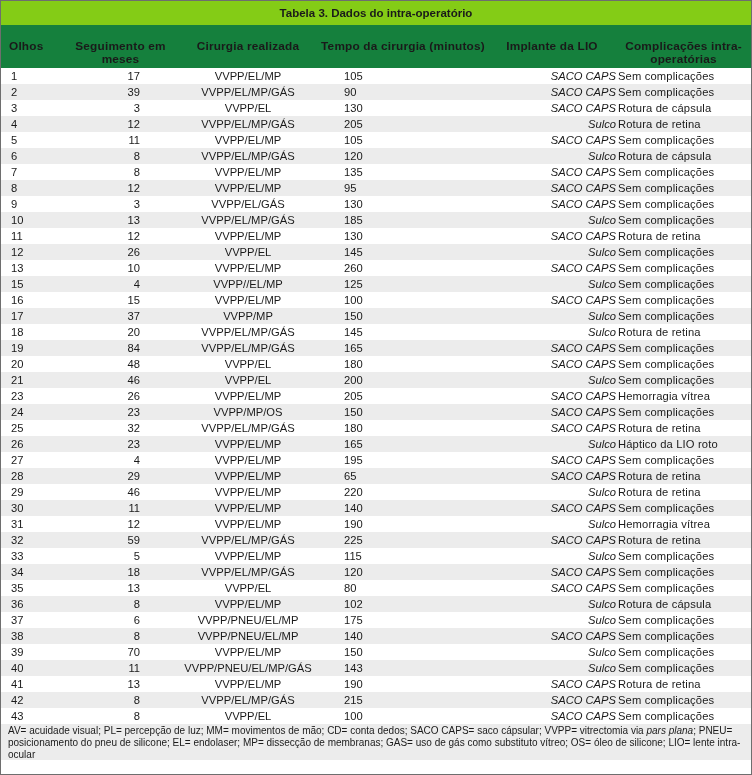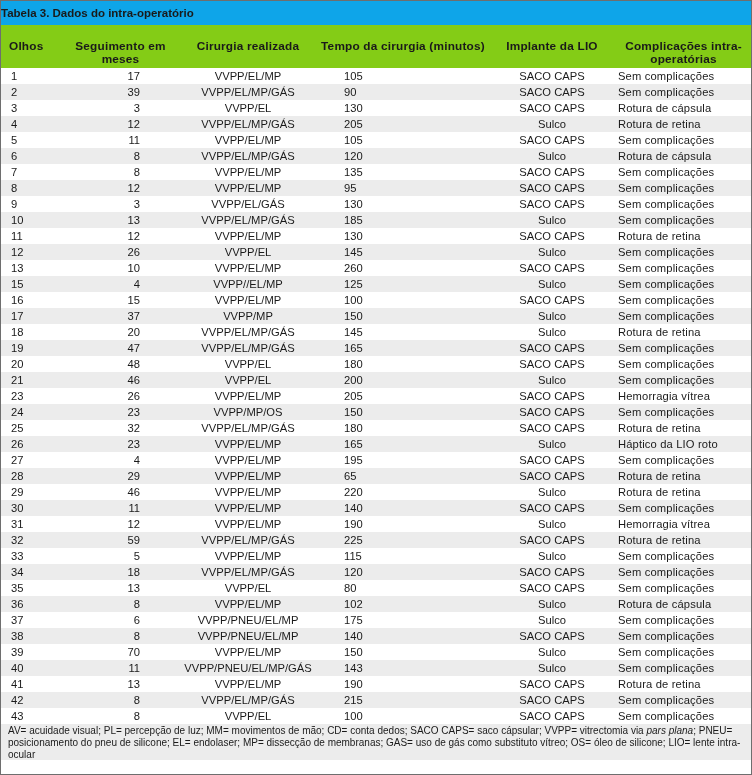--- a/index.html
+++ b/index.html
@@ -1,29 +1,29 @@
 <!DOCTYPE html>
 <html><head>
 <meta charset="utf-8">
 <style>
   html, body { margin: 0; padding: 0; background: #ffffff; }
   body { width: 752px; height: 775px; overflow: hidden; font-family: "Liberation Sans", sans-serif; color: #1a1a1a; }
   .frame { position: absolute; left: 0; top: 0; width: 750px; height: 773px; border: 1px solid #6e6e6e; box-sizing: content-box; }
-  .title { height: 24px; line-height: 24px; font-weight: bold; font-size: 11.5px; background: #0ea5e9; }
+  .title { height: 24px; line-height: 24px; text-align: center; font-weight: bold; font-size: 11.5px; background: #84cc16; }
   table { border-collapse: collapse; width: 750px; table-layout: fixed; font-size: 11.2px; }
-  thead th { background: #84cc16; font-weight: bold; font-size: 11.8px; line-height: 13px; vertical-align: top; padding: 15px 2px 2px 2px; letter-spacing: 0.2px; }
+  thead th { background: #15803d; font-weight: bold; font-size: 11.8px; line-height: 13px; vertical-align: top; padding: 15px 2px 2px 2px; letter-spacing: 0.2px; }
   thead th.h-left { text-align: left; padding-left: 8px; }
   tbody td { height: 16px; line-height: 16px; padding: 0; white-space: nowrap; }
   tbody tr:nth-child(even) td { background: #ececec; }
   tbody tr:nth-child(odd) td { background: #ffffff; }
   td.c-olhos { padding-left: 10px; }
   td.c-seg { text-align: right; padding-right: 38px; }
   td.c-cir { text-align: center; }
   td.c-tempo { text-align: left; padding-left: 26px; }
-  td.c-imp { text-align: center; }
+  td.c-imp { text-align: right; font-style: italic; }
   td.c-comp { text-align: left; padding-left: 2px; letter-spacing: 0.15px; }
   .footnote { background: #ececec; font-size: 10px; line-height: 12px; padding: 1px 2px 4px 7px; height: 36px; box-sizing: border-box; color: #1a1a1a; }
   .footnote i { font-style: italic; }
 </style>
 </head>
 <body>
 
 <div class="frame">
   <div class="title">Tabela 3. Dados do intra-operatório</div>
   <table>
@@ -177,21 +177,21 @@
         <tr>
           <td class="c-olhos">18</td>
           <td class="c-seg">20</td>
           <td class="c-cir">VVPP/EL/MP/GÁS</td>
           <td class="c-tempo">145</td>
           <td class="c-imp">Sulco</td>
           <td class="c-comp">Rotura de retina</td>
         </tr>
         <tr>
           <td class="c-olhos">19</td>
-          <td class="c-seg">47</td>
+          <td class="c-seg">84</td>
           <td class="c-cir">VVPP/EL/MP/GÁS</td>
           <td class="c-tempo">165</td>
           <td class="c-imp">SACO CAPS</td>
           <td class="c-comp">Sem complicações</td>
         </tr>
         <tr>
           <td class="c-olhos">20</td>
           <td class="c-seg">48</td>
           <td class="c-cir">VVPP/EL</td>
           <td class="c-tempo">180</td>

